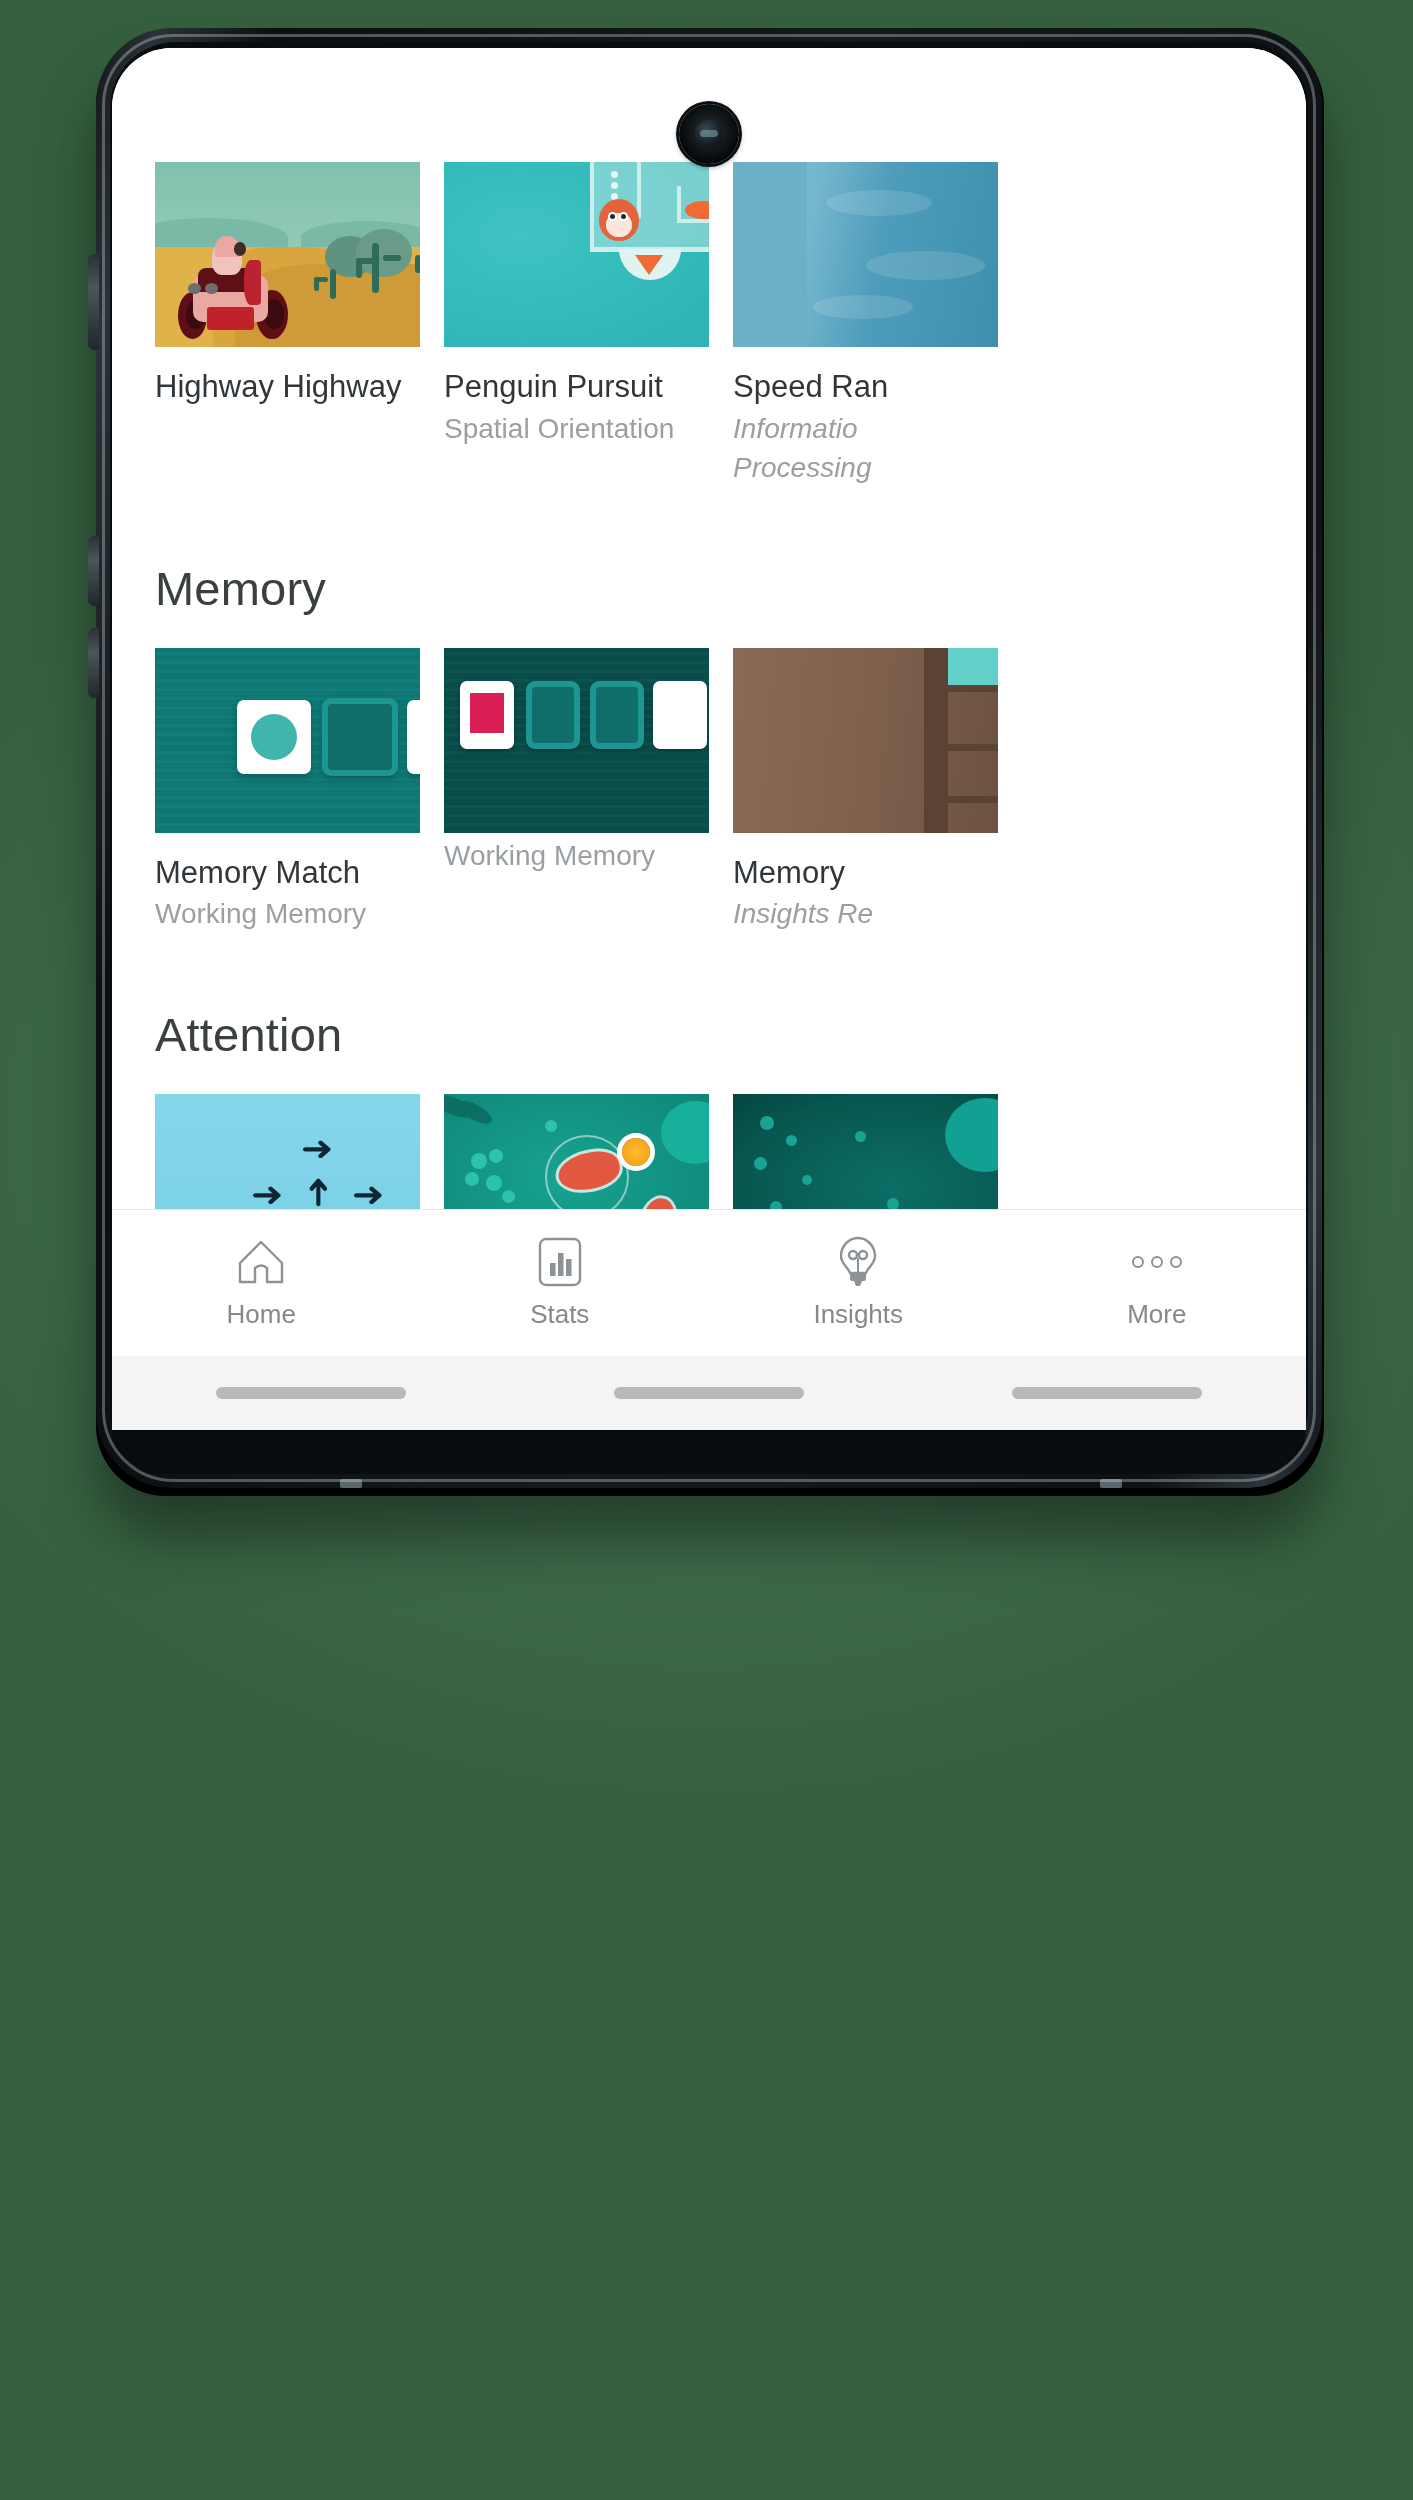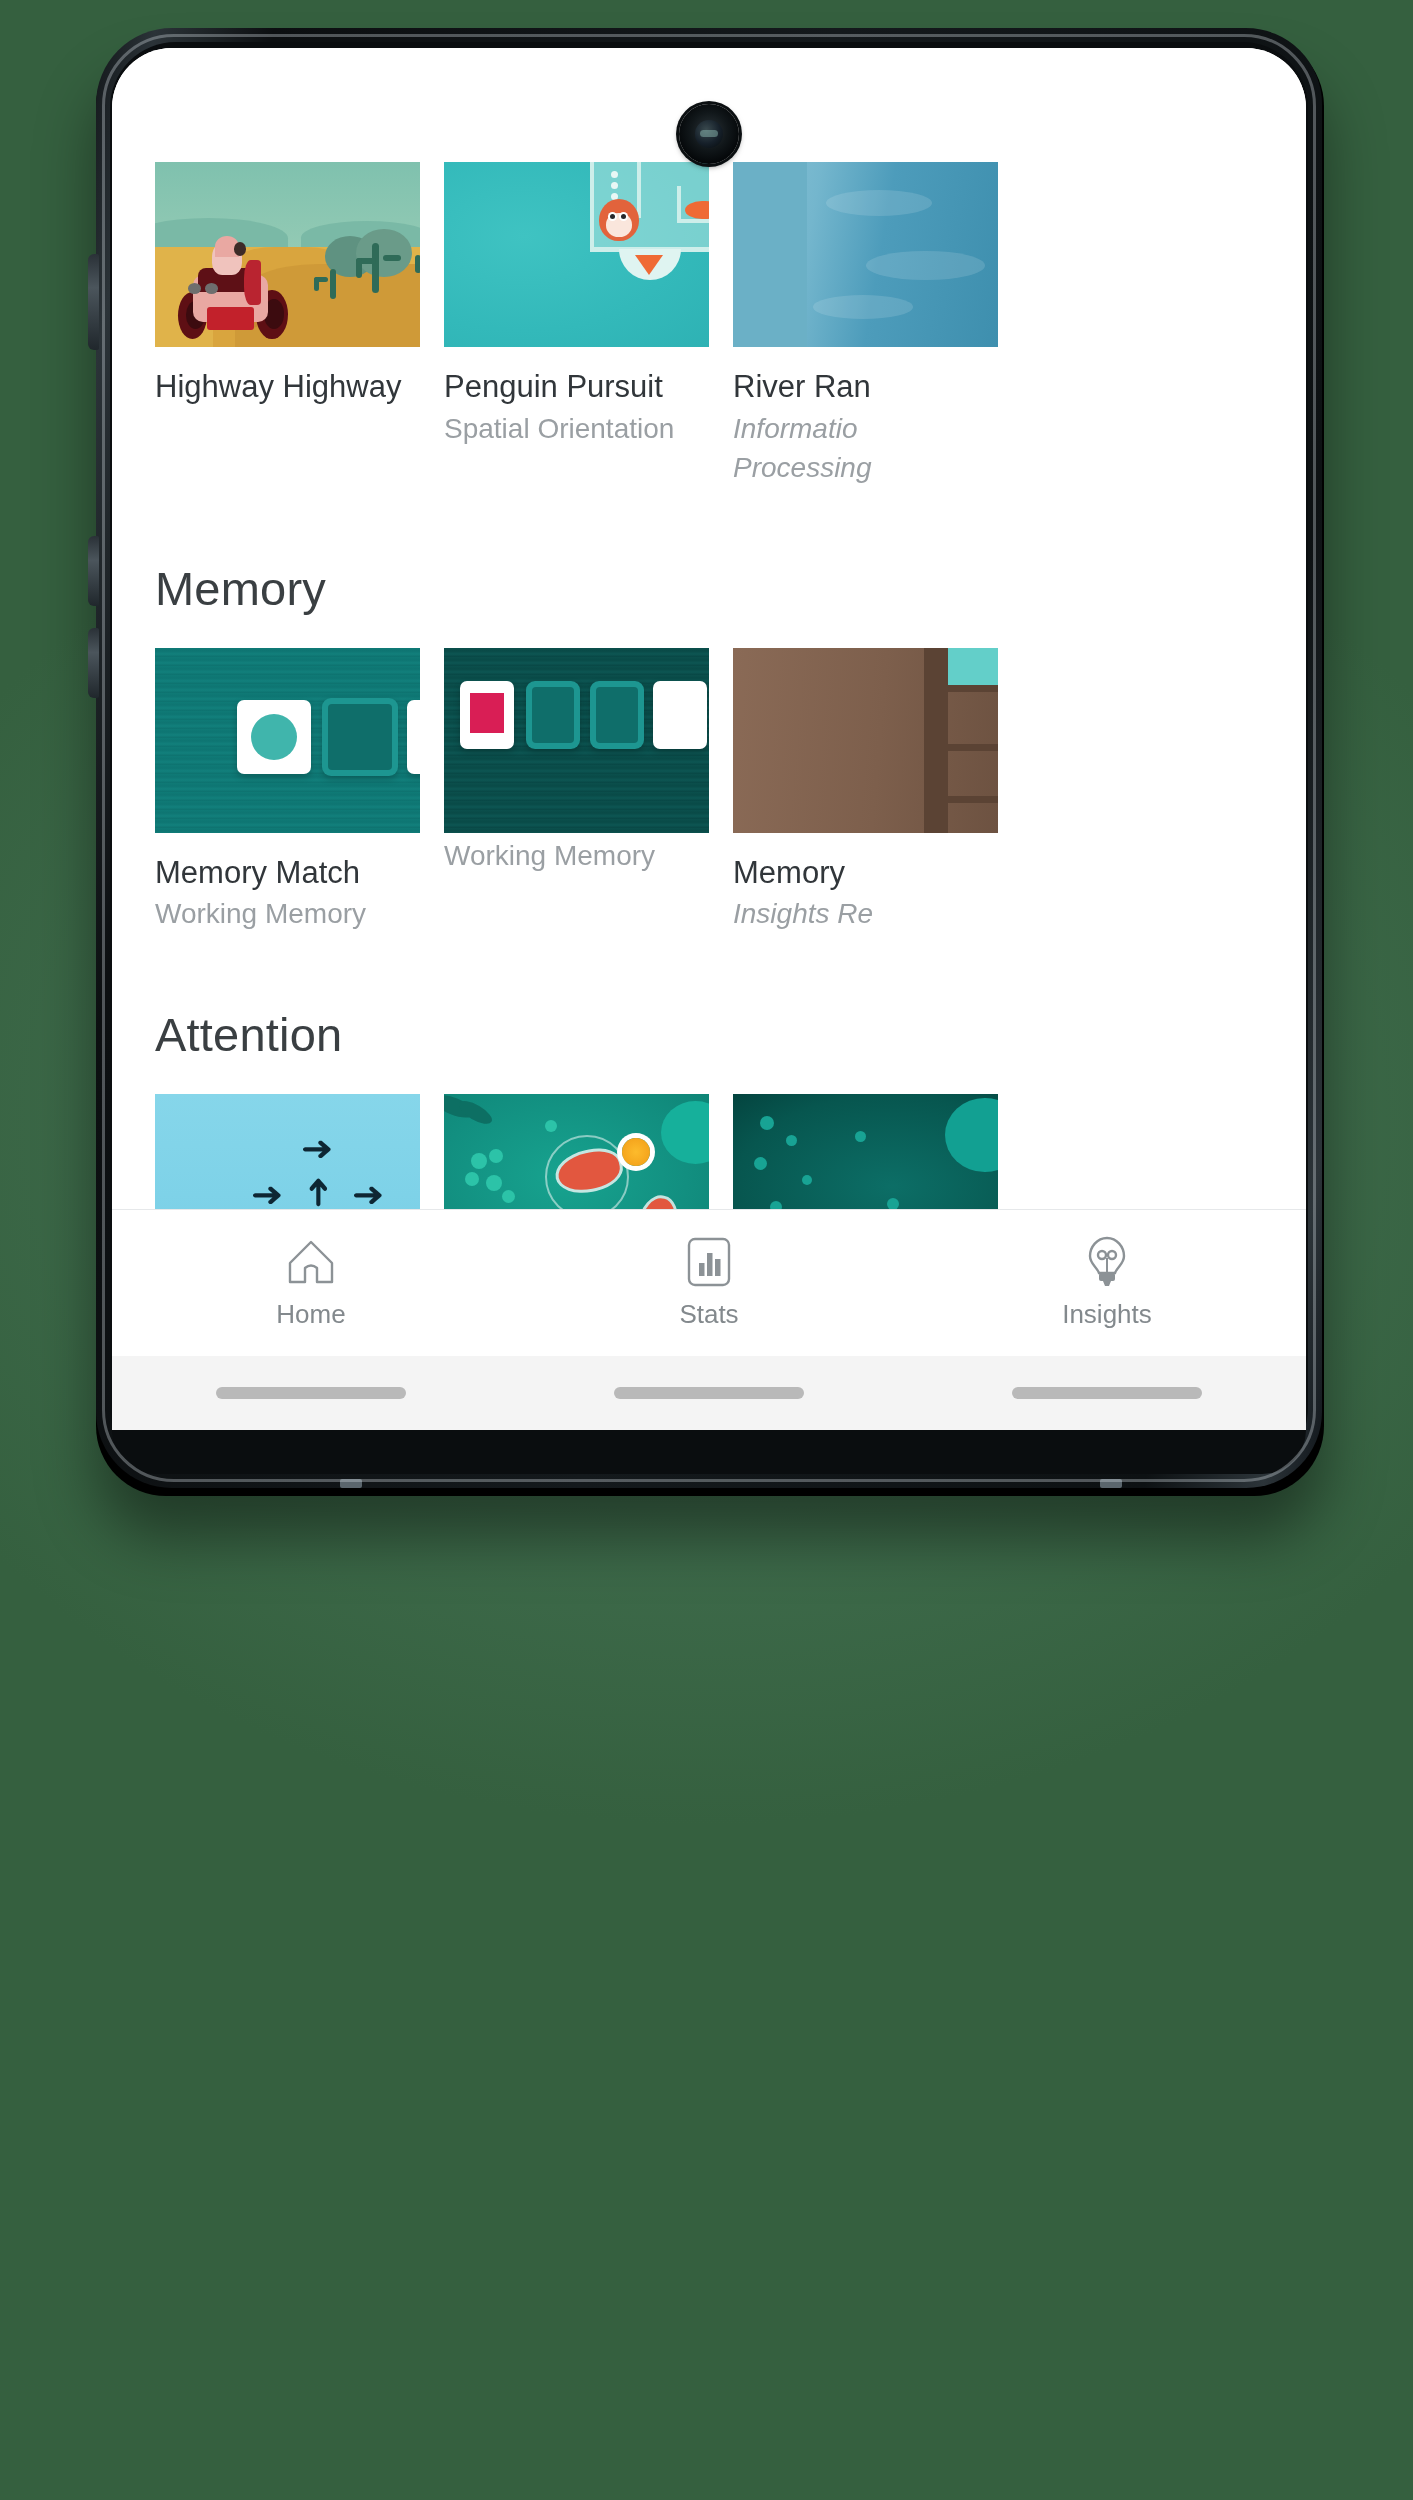--- a/index.html
+++ b/index.html
@@ -281,21 +281,21 @@
           <div class="card-sub">Spatial Orientation</div>
         </div>
 
         <div class="card">
           <div class="thumb t-river">
             <div class="rr-bank"></div>
             <div class="rr-wave" style="left:35%;top:15%;width:40%;height:14%;"></div>
             <div class="rr-wave" style="left:50%;top:48%;width:45%;height:16%;"></div>
             <div class="rr-wave" style="left:30%;top:72%;width:38%;height:13%;"></div>
           </div>
-          <div class="card-title">River Ran</div>
+          <div class="card-title">Speed Ran</div>
           <div class="card-sub nowrap">Informatio</div>
           <div class="card-sub nowrap">Processing</div>
         </div>
 
       </div>
     </div>
 
     <div class="sec-space"></div>
 
     <div class="section">
@@ -431,20 +431,30 @@
           <rect x="15" y="37" width="16" height="8" rx="2" fill="#8c9296" stroke="none"></rect>
           <path d="M19 45 L27 45 L25 50 L21 50 Z" fill="#8c9296" stroke="none"></path>
           <path d="M23 36 L23 22" stroke-width="2"></path>
           <circle cx="18" cy="19" r="4"></circle>
           <circle cx="28" cy="19" r="4"></circle>
         </svg>
       </div>
       <div class="nav-label">Insights</div>
     </div>
 
+    <div class="nav-item">
+      <div class="nav-ico">
+        <svg width="56" height="20" viewBox="0 0 56 20" fill="none" stroke="#8c9296" stroke-width="2">
+          <circle cx="9" cy="10" r="5"></circle>
+          <circle cx="28" cy="10" r="5"></circle>
+          <circle cx="47" cy="10" r="5"></circle>
+        </svg>
+      </div>
+      <div class="nav-label">More</div>
+    </div>
 
   </div>
 
   <div class="gesture">
     <span></span>
     <span></span>
     <span></span>
   </div>
 
 </div>

